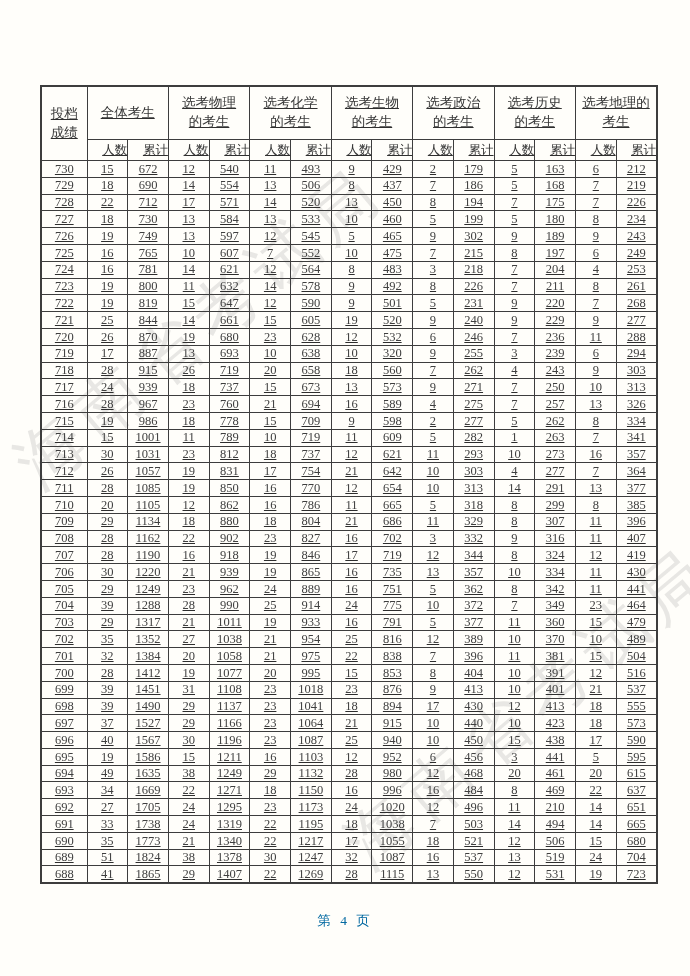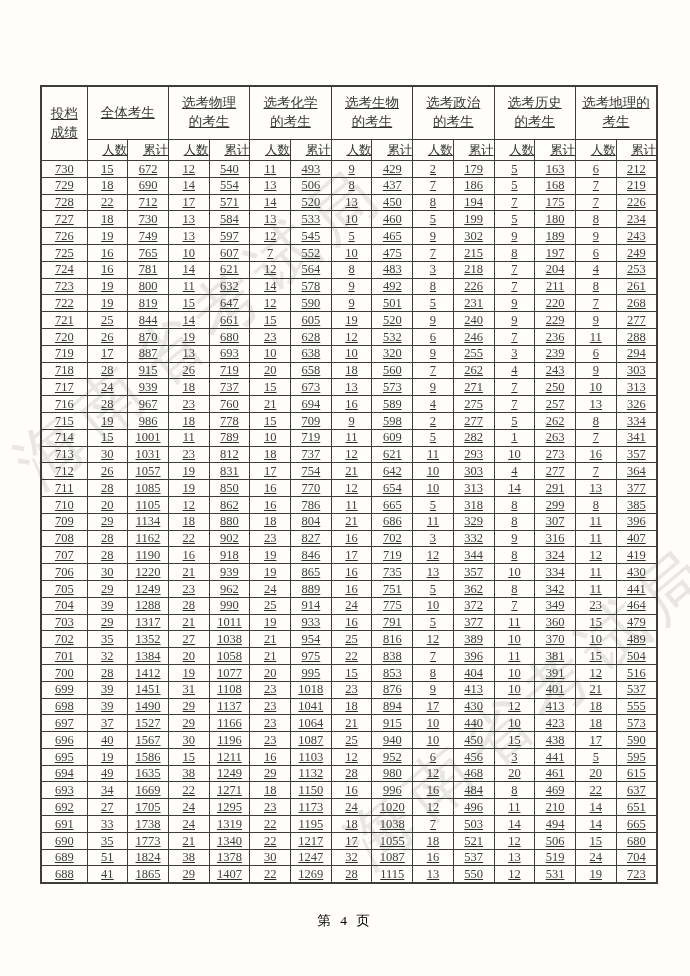--- a/index.html
+++ b/index.html
@@ -80,21 +80,21 @@
     color: #3f3f3f;
   }
   .footer {
     position: absolute;
     left: 0;
     right: 0;
     top: 912px;
     text-align: center;
     font-size: 13.5px;
     letter-spacing: 3px;
-    color: #000000;
+    color: #0369a1;
     z-index: 1;
   }
 </style>
 </head>
 <body style="background: rgb(255, 254, 250);">
 
 <div class="page">
 
   <div class="watermark wm1" style="color: rgba(150, 152, 148, 0.22);">海南省考试局</div>
   <div class="watermark wm2" style="color: rgba(150, 152, 148, 0.22);">海南省考试局</div>

